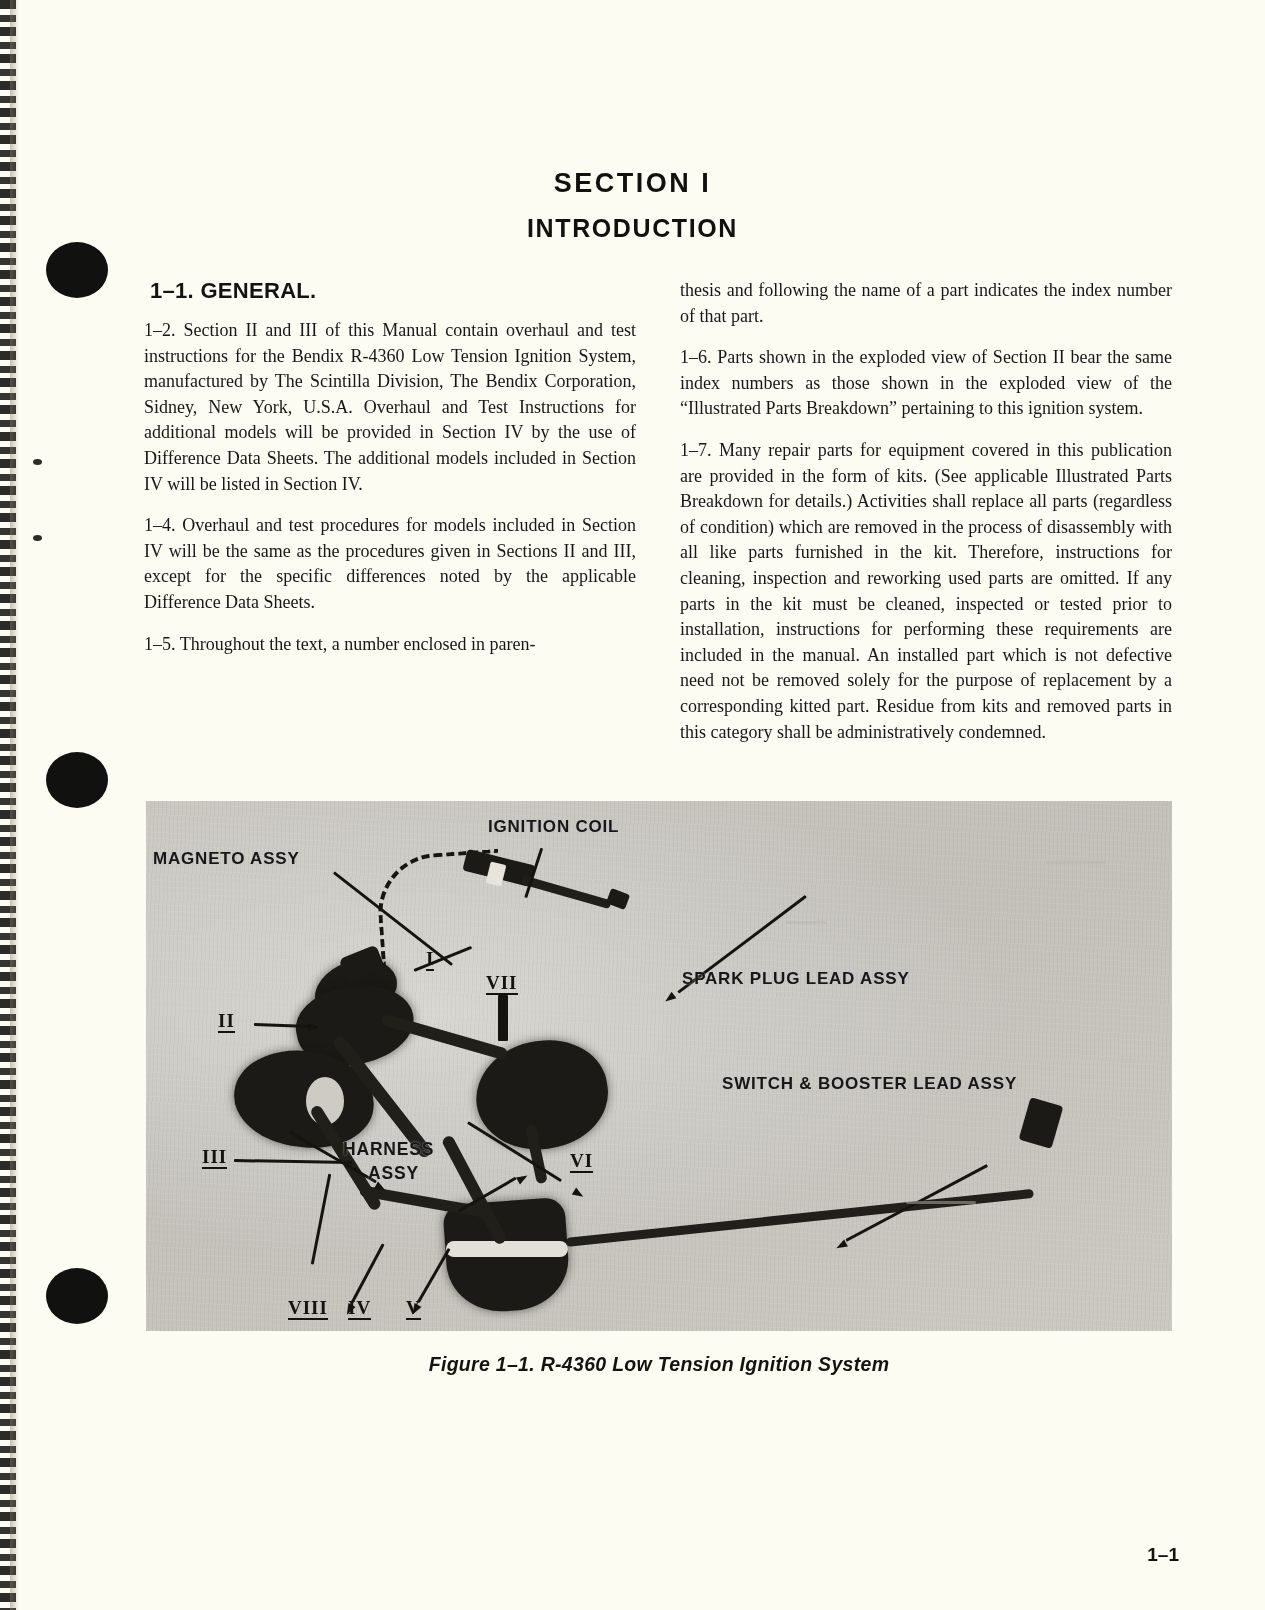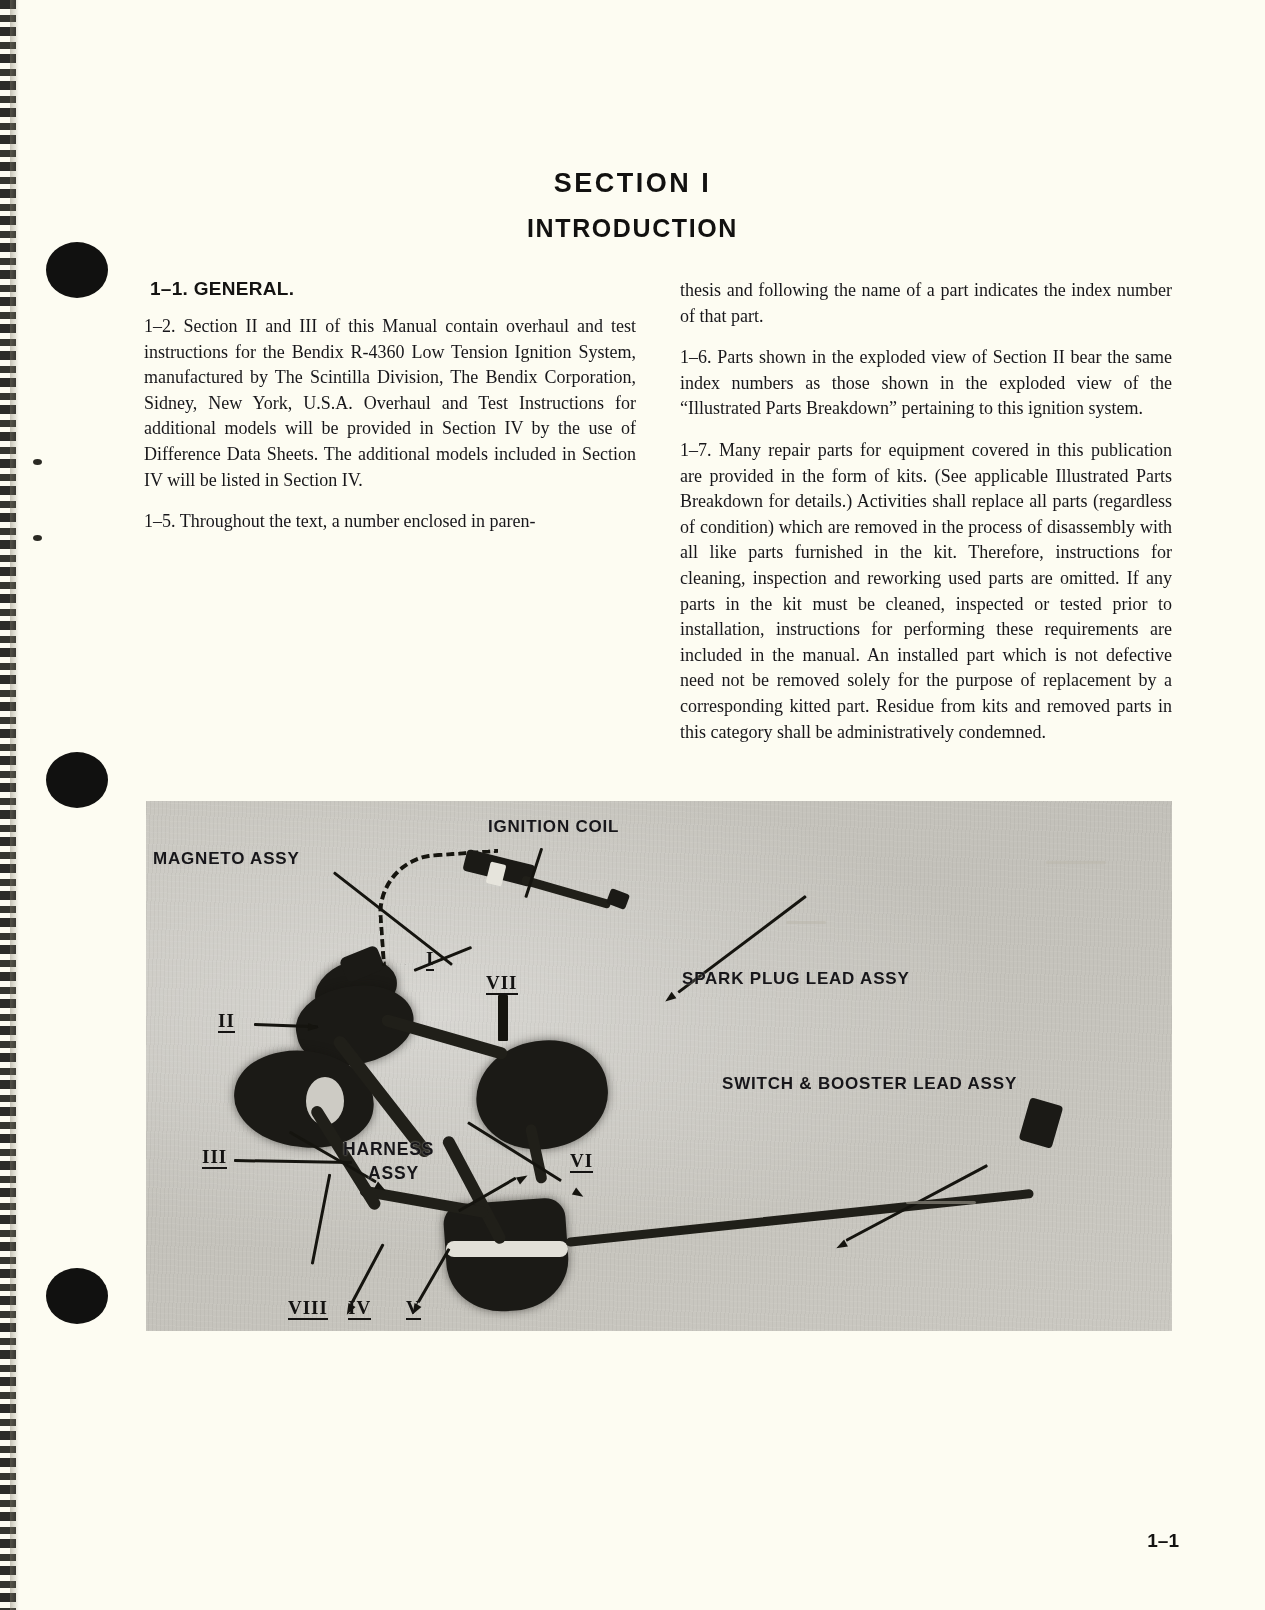--- a/index.html
+++ b/index.html
@@ -95,21 +95,21 @@
     left: 144px;
     width: 1029px;
     display: flex;
     gap: 44px;
   }
   .col { width: 492px; }
 
   .subhead {
     font-family: "Liberation Sans", sans-serif;
     font-weight: bold;
-    font-size: 19px;
+    font-size: 22px;
     color: #141312;
     margin: 0 0 14px 6px;
     letter-spacing: .3px;
   }
   p.para {
     margin: 0 0 16px 0;
     font-size: 18px;
     line-height: 25.6px;
     text-align: justify;
     color: #17161a;
@@ -203,21 +203,21 @@
     font-weight: bold;
     font-style: italic;
     font-size: 19.5px;
     color: #141312;
     letter-spacing: .3px;
   }
 
   .pagenum {
     position: absolute;
     right: 86px;
-    bottom: 58px;
+    bottom: 44px;
     font-family: "Liberation Sans", sans-serif;
     font-weight: bold;
     font-size: 19px;
     color: #141312;
   }
   .speck{position:absolute;background:#b9b6aa;border-radius:50%;opacity:.5;}
 </style>
 </head>
 <body>
 
@@ -232,20 +232,21 @@
   <div class="hole dot d2"></div>
 
 
   <div class="sec-title">SECTION  I</div>
   <div class="sec-sub">INTRODUCTION</div>
 
   <div class="cols">
     <div class="col">
       <div class="subhead">1–1. GENERAL.</div>
       <p class="para">1–2. Section II and III of this Manual contain overhaul and test instructions for the Bendix R-4360 Low Tension Ignition System, manufactured by The Scintilla Division, The Bendix Corporation, Sidney, New York, U.S.A. Overhaul and Test Instructions for additional models will be provided in Section IV by the use of Difference Data Sheets. The additional models included in Section IV will be listed in Section IV.</p>
+      <p class="para">1–4. Overhaul and test procedures for models included in Section IV will be the same as the procedures given in Sections II and III, except for the specific differences noted by the applicable Difference Data Sheets.</p>
       <p class="para">1–5. Throughout the text, a number enclosed in paren-</p>
     </div>
     <div class="col">
       <p class="para">thesis and following the name of a part indicates the index number of that part.</p>
       <p class="para">1–6.  Parts shown in the exploded view of Section II bear the same index numbers as those shown in the exploded view of the “Illustrated Parts Breakdown” pertaining to this ignition system.</p>
       <p class="para">1–7. Many repair parts for equipment covered in this publication are provided in the form of kits. (See applicable Illustrated Parts Breakdown for details.) Activities shall replace all parts (regardless of condition) which are removed in the process of disassembly with all like parts furnished in the kit. Therefore, instructions for cleaning, inspection and reworking used parts are omitted. If any parts in the kit must be cleaned, inspected or tested prior to installation, instructions for performing these requirements are included in the manual. An installed part which is not defective need not be removed solely for the purpose of replacement by a corresponding kitted part. Residue from kits and removed parts in this category shall be administratively condemned.</p>
     </div>
   </div>
 
   <div class="figure-wrap">
@@ -320,16 +321,17 @@
       <div class="numeral" style="left:260px;top:497px;">V</div>
       <div class="numeral" style="left:424px;top:350px;">VI</div>
       <div class="numeral" style="left:340px;top:172px;">VII</div>
       <div class="numeral" style="left:142px;top:497px;">VIII</div>
 
       <div class="speck" style="left:900px;top:60px;width:60px;height:3px;border-radius:2px;"></div>
       <div class="speck" style="left:640px;top:120px;width:40px;height:3px;border-radius:2px;"></div>
       <div class="speck" style="left:760px;top:400px;width:70px;height:3px;border-radius:2px;"></div>
     </div>
 
+    <div class="caption">Figure 1–1.  R-4360 Low Tension Ignition System</div>
   </div>
 
   <div class="pagenum">1–1</div>
 </div>
 
 </body></html>

